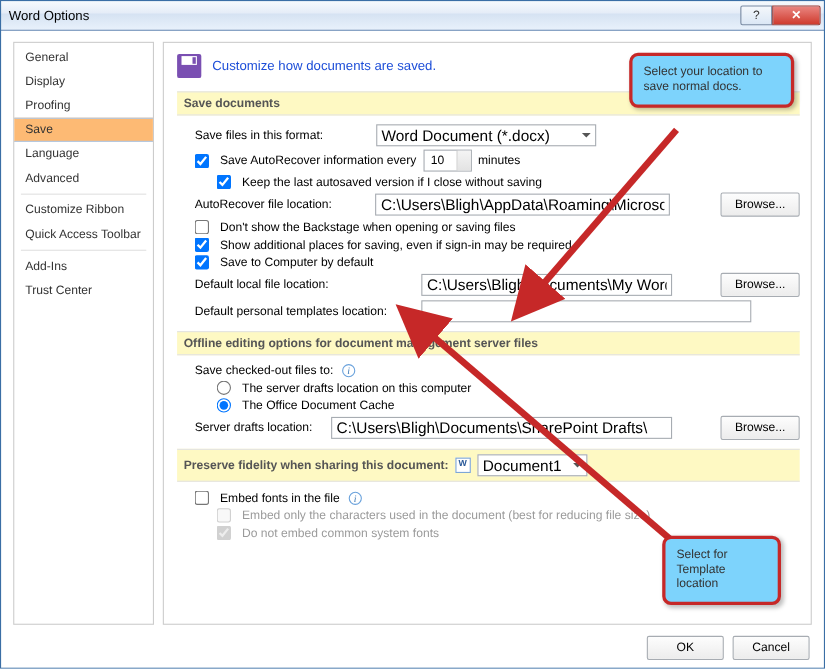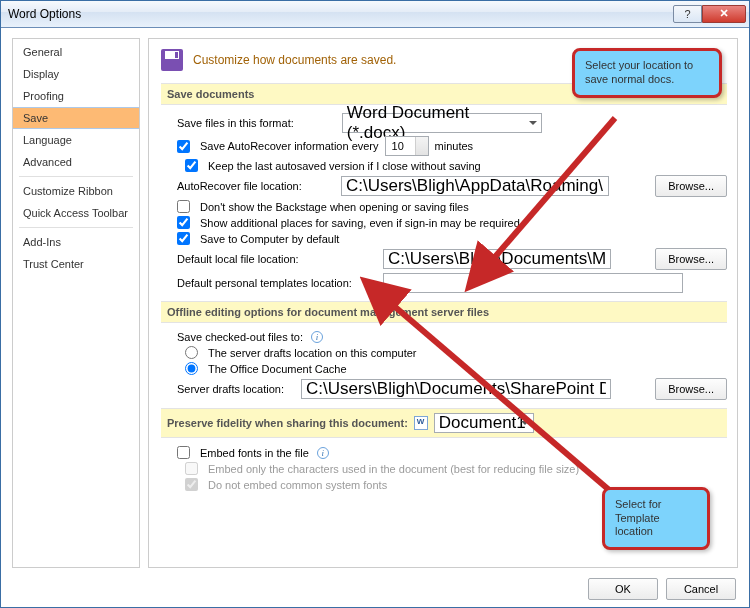--- a/index.html
+++ b/index.html
@@ -80,41 +80,41 @@
     position: relative; border-radius: 2px;
   }
   .save-icon::before {
     content: ""; position: absolute; top: 2px; left: 4px; right: 4px; height: 8px;
     background: #fff;
   }
   .save-icon::after {
     content: ""; position: absolute; top: 3px; right: 5px; width: 3px; height: 6px;
     background: #7a4fb2;
   }
-  .intro-text { font-size: 12px; color: #a16207; }
+  .intro-text { font-size: 12px; color: #1d4ed8; }
   .section-header {
     background: #fef9c3;
     border-top: 1px solid #e3e3e3;
     border-bottom: 1px solid #e3e3e3;
     padding: 4px 6px;
     color: #555;
     font-weight: bold;
     font-size: 11px;
     margin: 8px 0 8px 0;
   }
   .section-header.inline { display: flex; align-items: center; gap: 6px; }
   .row { display: flex; align-items: center; gap: 6px; margin: 3px 0 3px 16px; }
-  .row.indent2 { margin-left: 24px; }
+  .row.indent2 { margin-left: 36px; }
   .lbl { white-space: nowrap; }
   input[type=checkbox], input[type=radio] { margin: 0 4px 0 0; }
   .select, .txt {
     border: 1px solid #a7acb2;
     background: #fff;
     height: 20px;
-    font-size: 17px;
+    font-size: 14px;
     padding: 0 4px;
   }
   .select { display: inline-flex; align-items: center; position: relative; padding-right: 16px; }
   .select::after {
     content: ""; position: absolute; right: 4px; top: 7px;
     border: 4px solid transparent; border-top-color: #555;
   }
   .spin {
     display: inline-flex; align-items: center;
     border: 1px solid #a7acb2; height: 20px; background: #fff;

